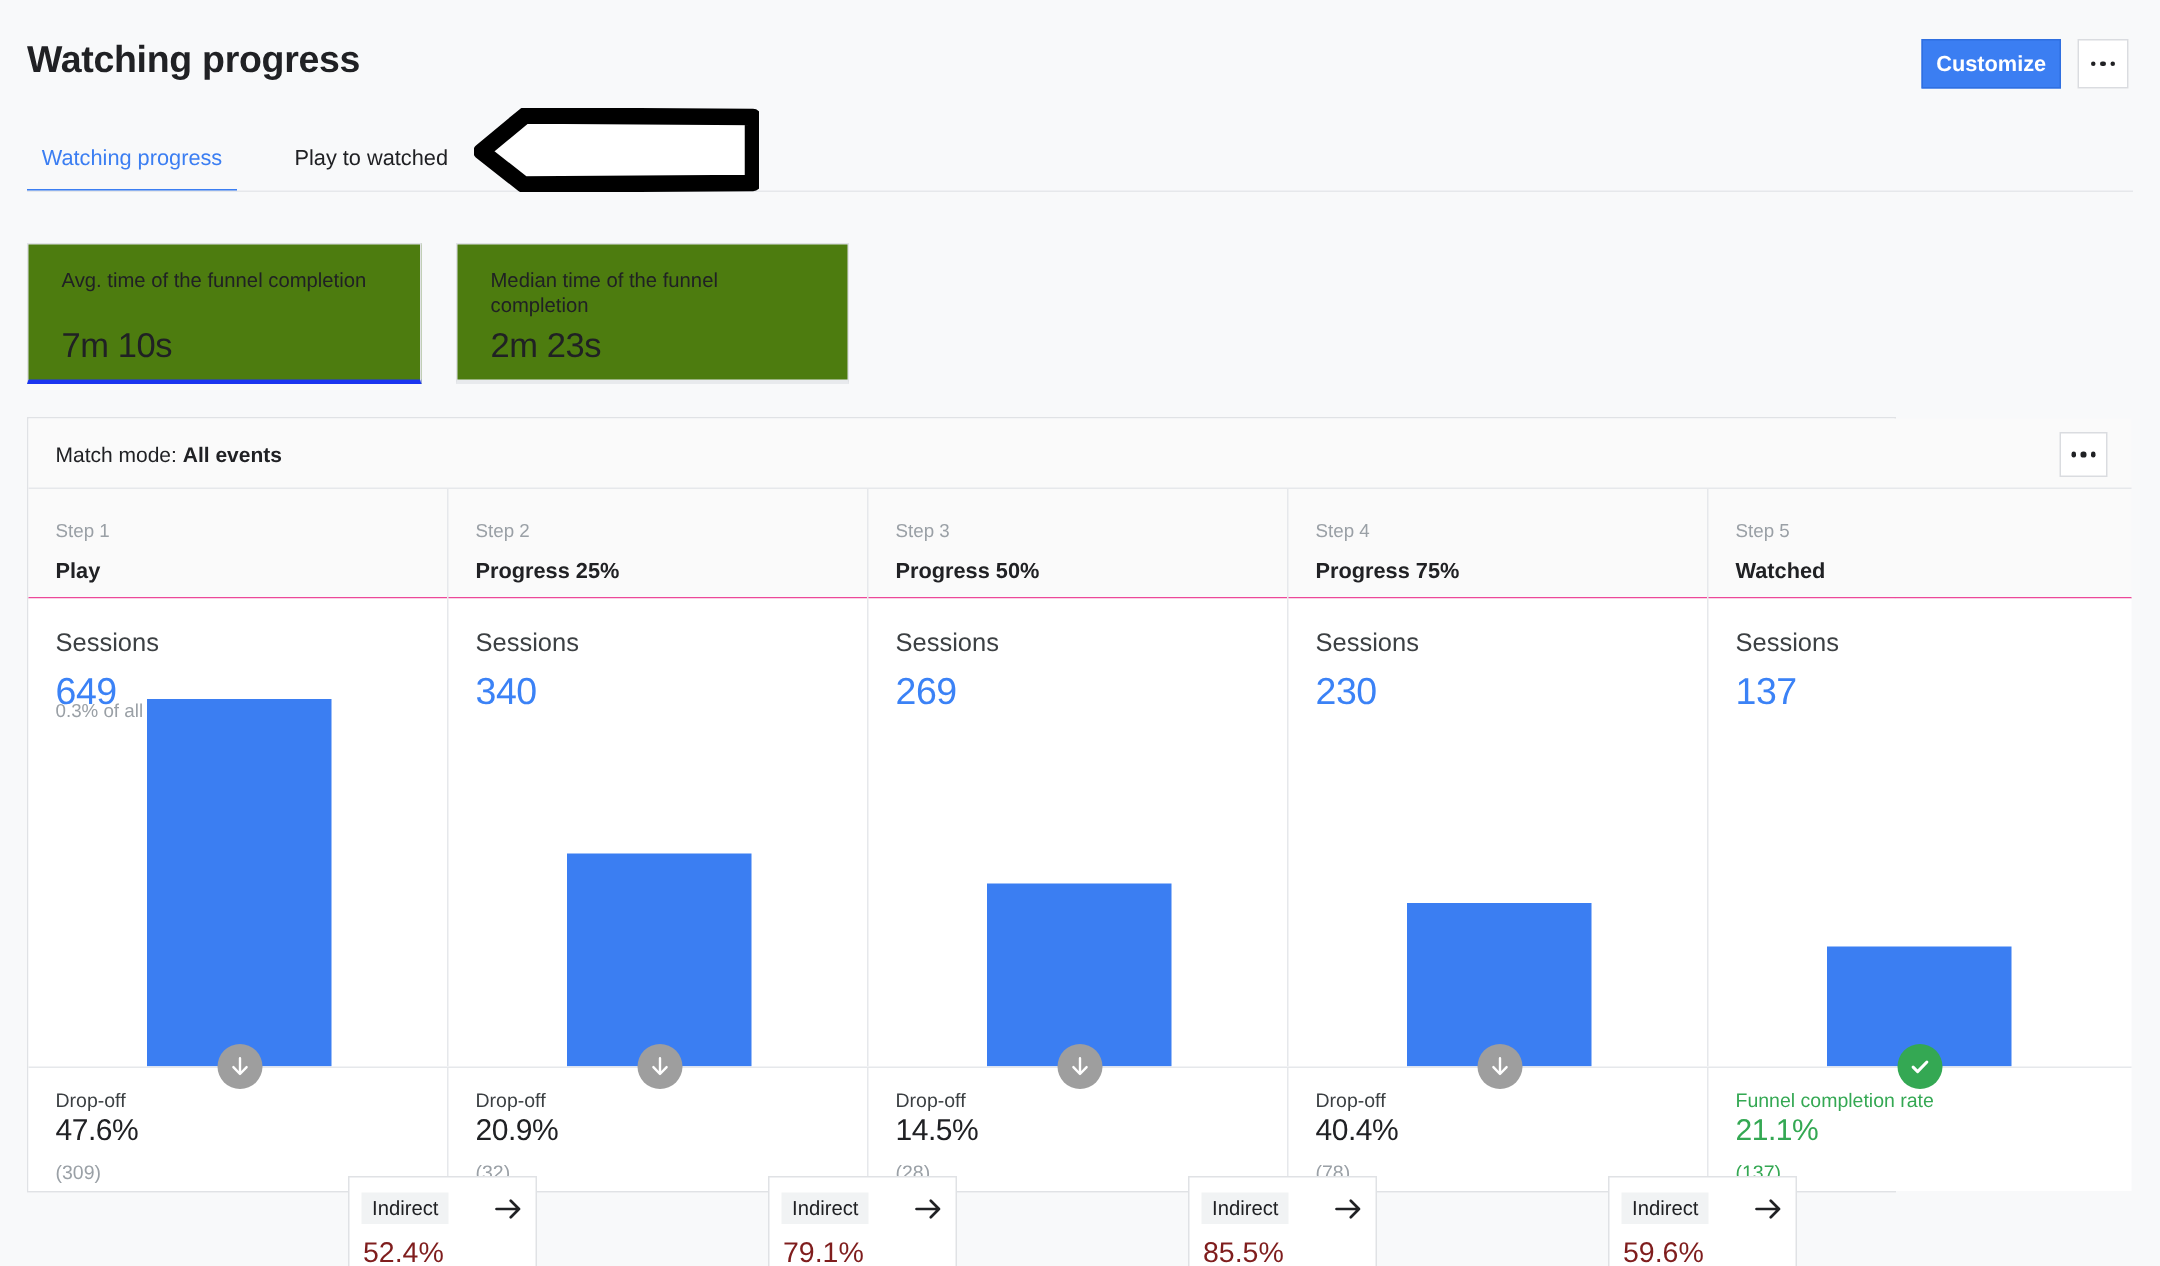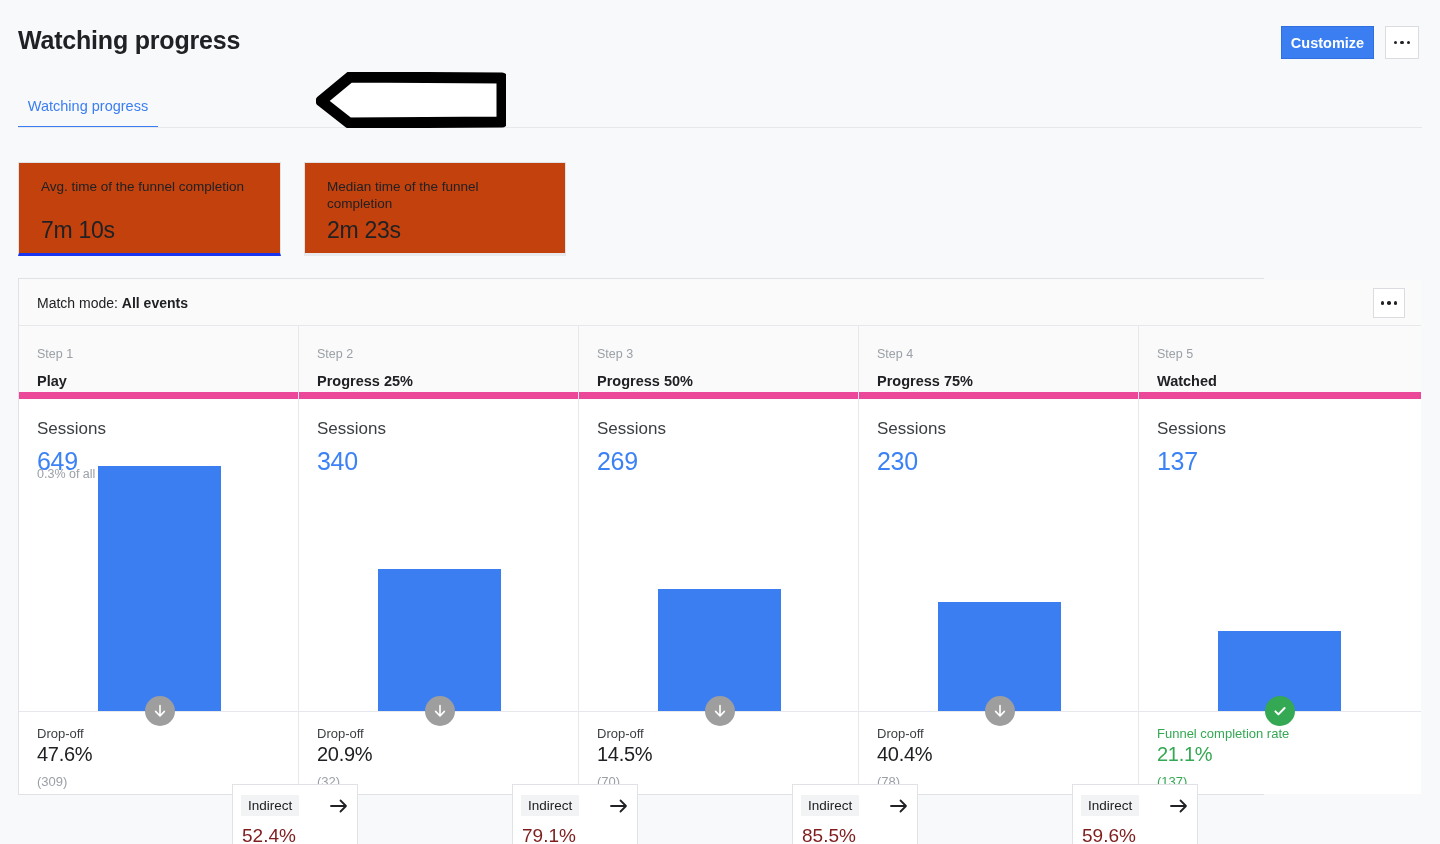--- a/index.html
+++ b/index.html
@@ -63,21 +63,21 @@
   
   .annotation-arrow {
     position: absolute; left: 316px; top: 72px;
     width: 190px; height: 56px;
     pointer-events: none;
   }
 
   
   .metric-card {
     position: absolute; top: 162px; height: 94px;
-    background: #c2410c; border: 1px solid #e0e2e5;
+    background: #4d7c0f; border: 1px solid #e0e2e5;
     cursor: pointer;
   }
   .metric-card.m0 { left: 18px; width: 263px; border-bottom: 3px solid #1a35f0; }
   .metric-card.m1 { left: 304px; width: 262px; border-bottom: 3px solid #e8eaed; }
   .metric-label {
     position: absolute; left: 22px; top: 15px; width: 220px;
     font-size: 13.5px; line-height: 17px; color: #202124;
   }
   .metric-value {
     position: absolute; left: 22px; top: 54px;
@@ -103,21 +103,21 @@
     position: absolute; left: 1354px; top: 9px;
     width: 32px; height: 30px;
     background: #ffffff; border: 1px solid #dadce0;
     cursor: pointer;
     display: flex; align-items: center; justify-content: center;
   }
 
   
   .step-header-row {
     position: absolute; left: 0; top: 47px; width: 1402px; height: 73px;
-    background: #fafafa; border-bottom: 7px solid #ec4899;
+    background: #fafafa; border-bottom: 1px solid #ec4899;
   }
   .step-col-head {
     position: absolute; top: 0; width: 280px; height: 73px;
     border-right: 1px solid #e6e8eb;
   }
   .step-num {
     position: absolute; left: 18px; top: 21px;
     font-size: 12.5px; color: #9aa0a6;
   }
   .step-name {
@@ -222,20 +222,23 @@
         <i></i>
         <i></i>
         <i></i>
       </span>
   </div>
 </div>
 
 <div class="tabstrip">
   <div class="tab t0">
     <span>Watching progress</span>
+  </div>
+  <div class="tab t1">
+    <span>Play to watched</span>
   </div>
 </div>
 
 <svg class="annotation-arrow" viewBox="0 0 190 56" xmlns="http://www.w3.org/2000/svg">
   <path d="M 186 6 L 34 5 L 5 29 L 33 51 L 186 50 Z" fill="#ffffff" stroke="#000000" stroke-width="11" stroke-linejoin="round" stroke-linecap="round"></path>
 </svg>
 
 <div class="metric-card m0">
   <div class="metric-label">Avg. time of the funnel completion</div>
   <div class="metric-value">7m 10s</div>
@@ -360,21 +363,21 @@
       <div class="dropoff-count">(309)</div>
     </div>
     <div class="footer-col" style="left:280px">
       <div class="dropoff-label">Drop-off</div>
       <div class="dropoff-value">20.9%</div>
       <div class="dropoff-count">(32)</div>
     </div>
     <div class="footer-col" style="left:560px">
       <div class="dropoff-label">Drop-off</div>
       <div class="dropoff-value">14.5%</div>
-      <div class="dropoff-count">(70)</div>
+      <div class="dropoff-count">(28)</div>
     </div>
     <div class="footer-col" style="left:840px">
       <div class="dropoff-label">Drop-off</div>
       <div class="dropoff-value">40.4%</div>
       <div class="dropoff-count">(78)</div>
     </div>
     <div class="footer-col success" style="left:1120px;border-right:none">
       <div class="dropoff-label">Funnel completion rate</div>
       <div class="dropoff-value">21.1%</div>
       <div class="dropoff-count">(137)</div>

